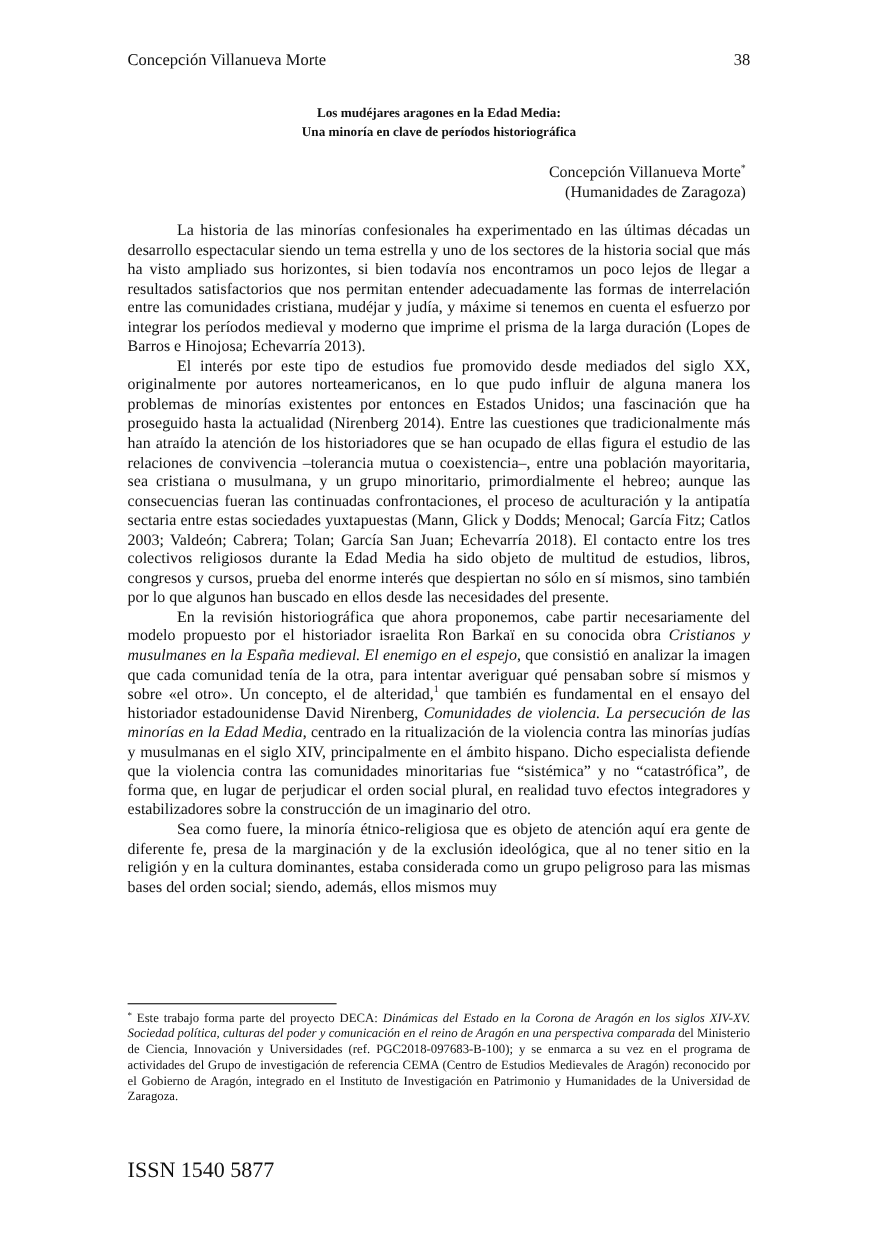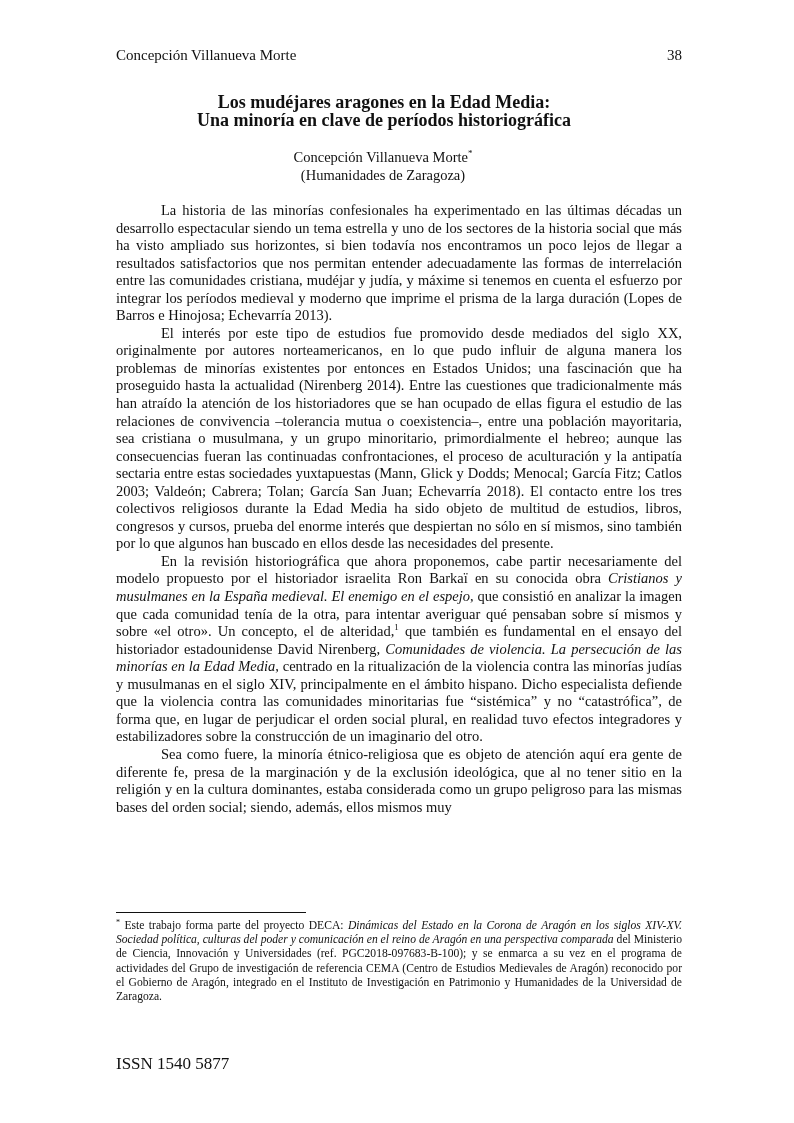--- a/index.html
+++ b/index.html
@@ -7,26 +7,26 @@
     width: 794px; height: 1123px; position: relative; overflow: hidden;
     font-family: "Liberation Serif", "DejaVu Serif", serif;
     color: #111111;
   }
   .running-head {
     position: absolute; top: 46px; left: 116px; width: 566px;
     display: flex; justify-content: space-between;
     font-size: 15px; line-height: 18px;
   }
   .title-block {
-    position: absolute; top: 94px; left: 101px; width: 566px;
-    text-align: center; font-weight: bold; font-size: 18px; line-height: 17.5px;
+    position: absolute; top: 94px; left: 116px; width: 566px;
+    text-align: center; font-weight: bold; font-size: 12px; line-height: 17.5px;
   }
   .author-block {
-    position: absolute; top: 149px; left: 100px; width: 566px;
-    text-align: center; font-size: 14.5px; line-height: 17.5px;
+    position: absolute; top: 149px; left: 112px; width: 566px;
+    text-align: right; font-size: 14.5px; line-height: 17.5px;
   }
   .author-block sup { font-size: 9px; vertical-align: 6px; line-height: 0; }
   .body-text {
     position: absolute; top: 202px; left: 116px; width: 566px;
     font-size: 14.5px; line-height: 17.55px; text-align: justify;
   }
   .body-text p { margin: 0; text-indent: 45px; }
   .body-text sup { font-size: 9px; vertical-align: 6px; line-height: 0; }
   .footnote-rule {
     position: absolute; top: 912px; left: 116px; width: 190px;
@@ -34,21 +34,21 @@
   }
   .footnotes {
     position: absolute; top: 919px; left: 116px; width: 566px;
     font-size: 11.6px; line-height: 14.2px; text-align: justify;
   }
   .footnotes p { margin: 0; font-family: Liberation Serif, serif; }
   .footnotes sup { font-size: 8px; vertical-align: 4px; line-height: 0; }
   .running-foot {
     position: absolute; top: 1055px; left: 116px; width: 566px;
     display: flex; justify-content: space-between;
-    font-size: 17px; line-height: 18px;
+    font-size: 20px; line-height: 18px;
   }
   i { font-style: italic; }
 </style>
 </head>
 <body>
 
 <div class="running-head">
   <span>Concepción Villanueva Morte</span>
   <span>38</span>
 </div>

